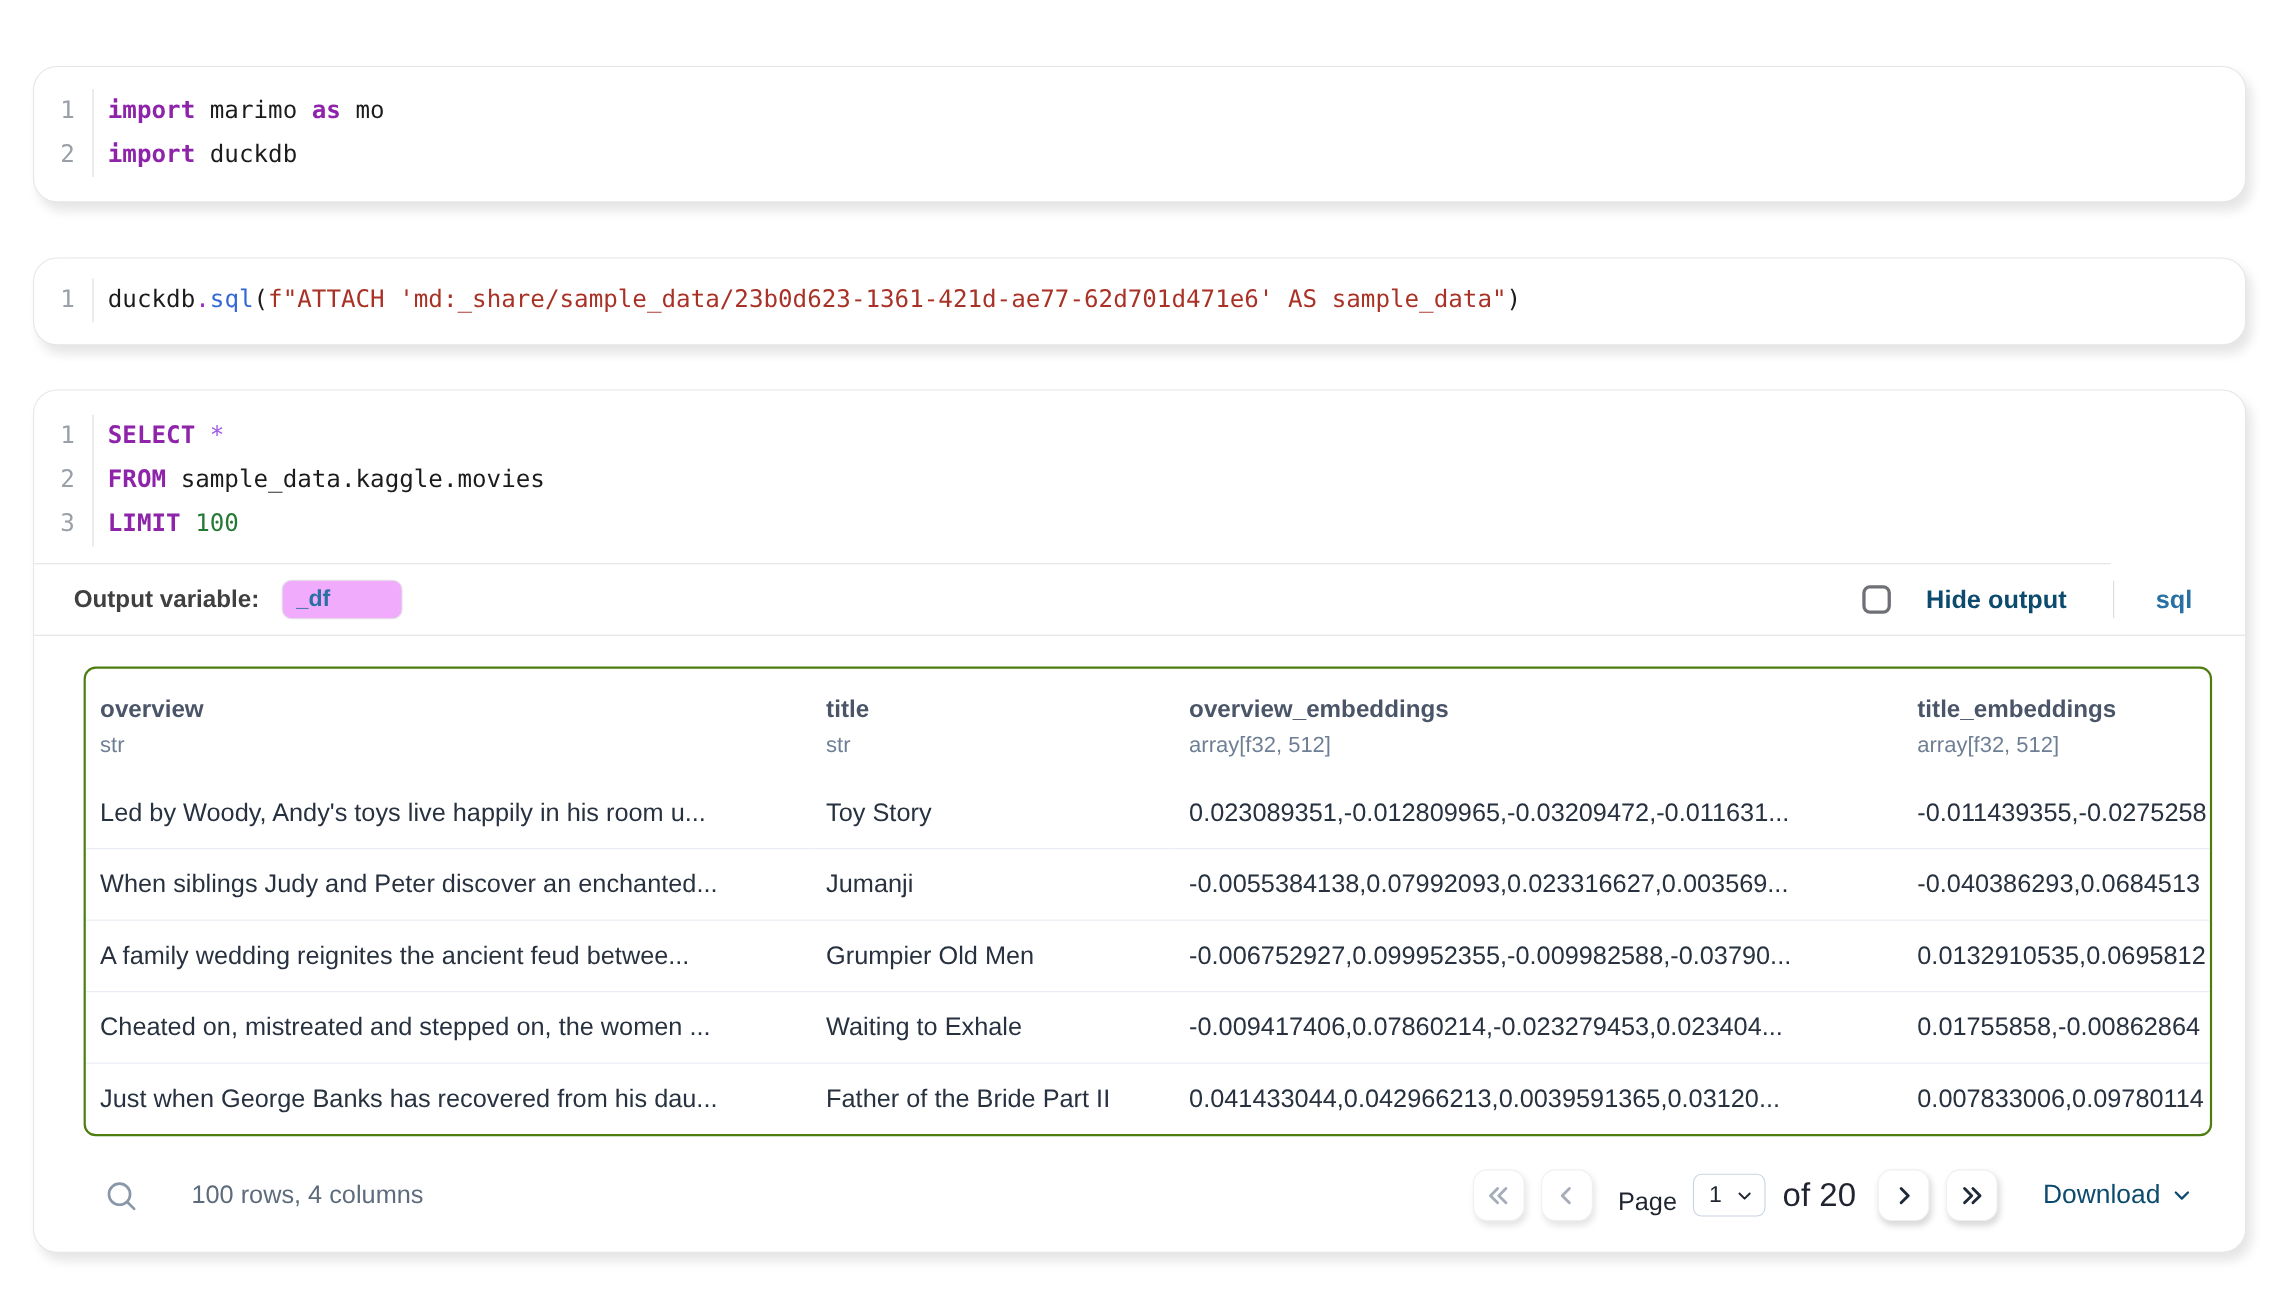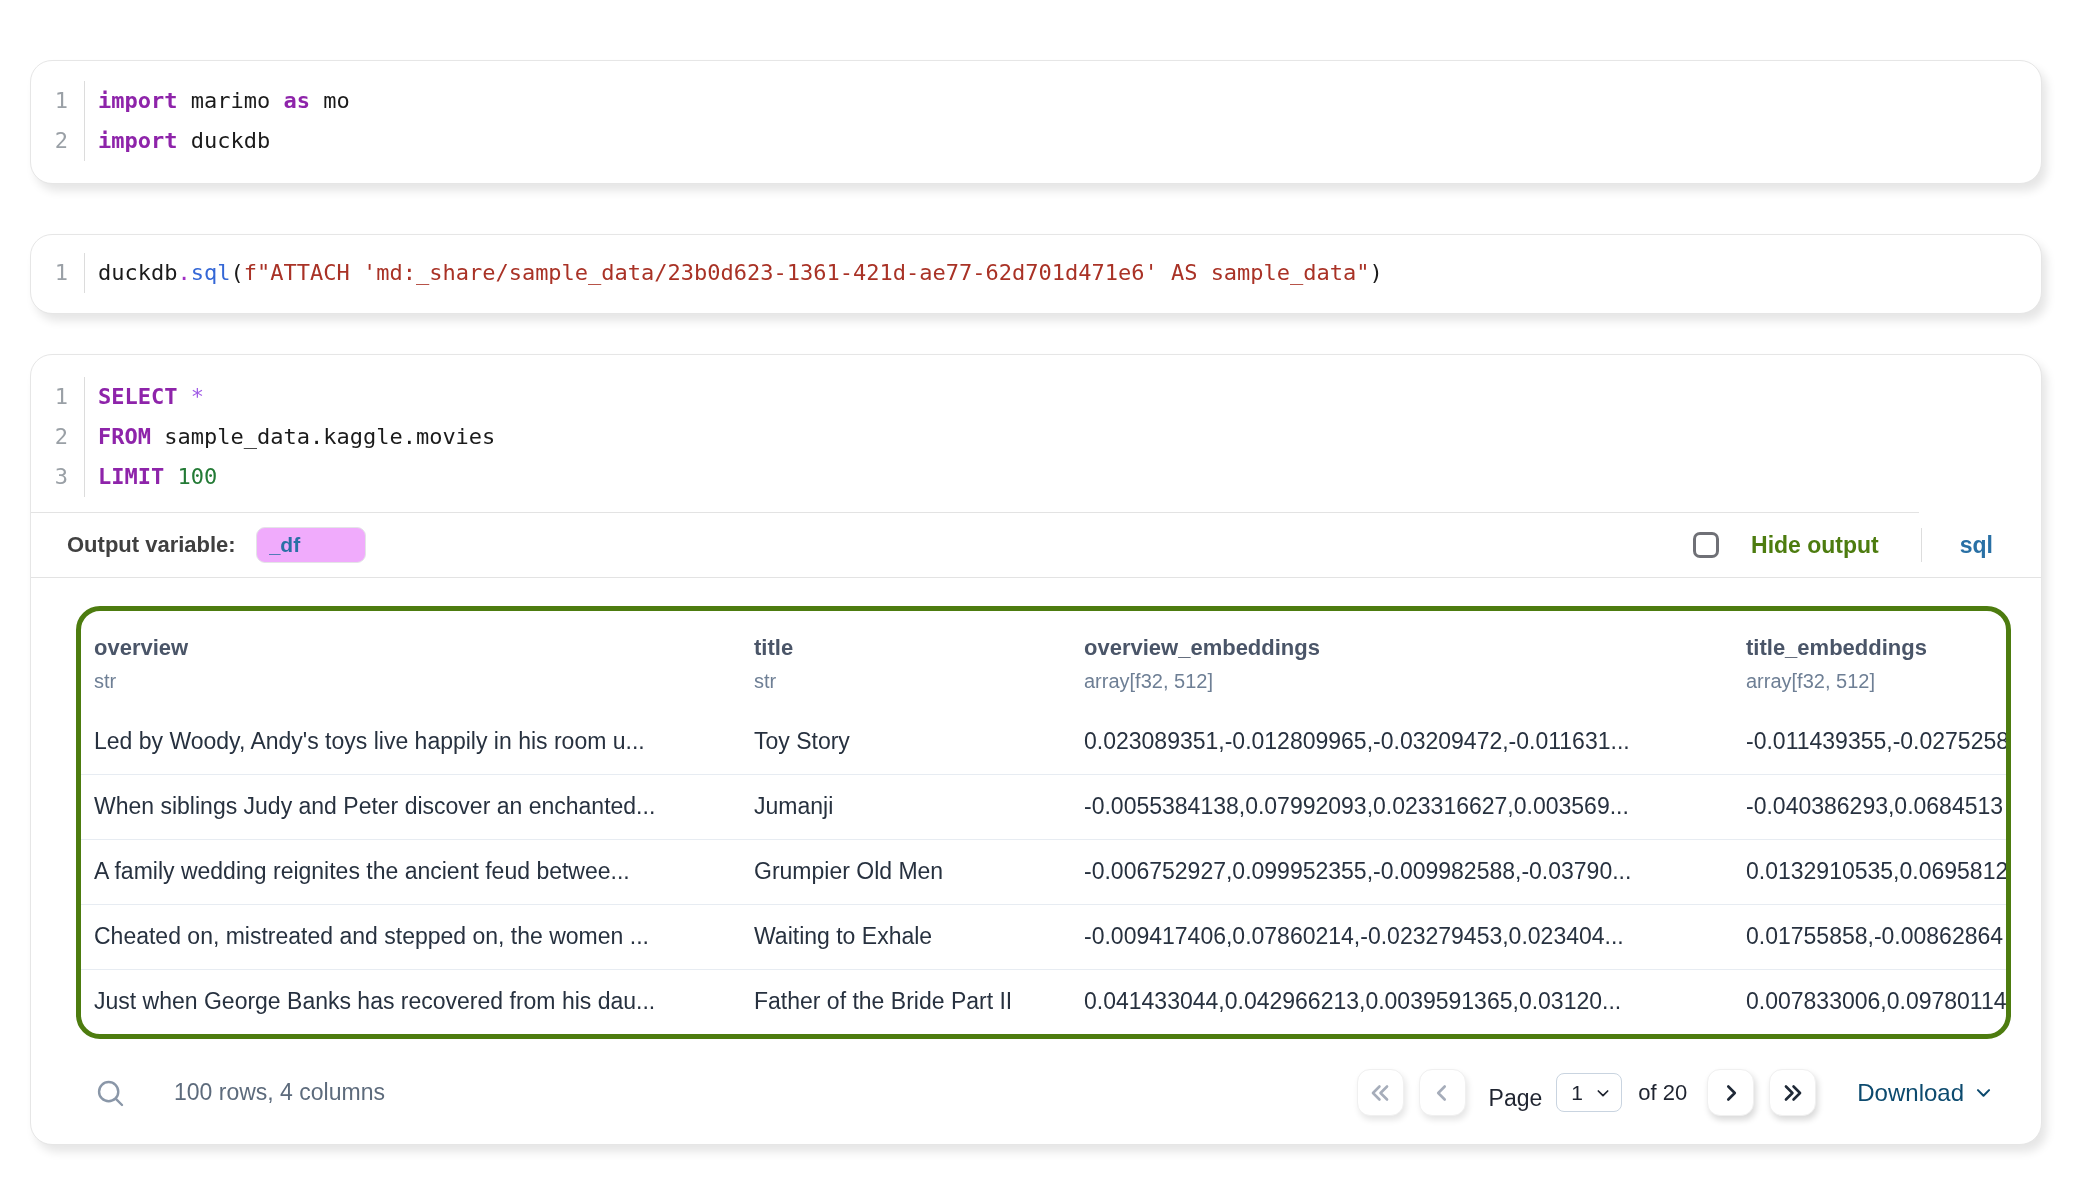--- a/index.html
+++ b/index.html
@@ -78,30 +78,30 @@
   }
   .spacer { flex: 1; }
   .checkbox {
     width: 26px; height: 26px;
     border: 3px solid #6f7076;
     border-radius: 7px;
     background: #fff;
     display: inline-block;
     cursor: pointer;
   }
-  .hide-label { margin-left: 32px; color: #4d7c0f; font-weight: bold; font-size: 23px; }
+  .hide-label { margin-left: 32px; color: #0c4a6e; font-weight: bold; font-size: 23px; }
   .vdiv { width: 1px; height: 34px; background: #dddddd; margin: 0 38px 0 42px; }
   .lang-label { color: #2970a5; font-weight: bold; font-size: 23px; margin-right: 12px; cursor: pointer; }
   .bar-divider { width: 100%; border-top: 1px solid #e3e3e3; }
 
   
   .table-card {
     margin: 28px 30px 0 45px;
-    border: 5px solid #4d7c0f;
-    border-radius: 24px;
+    border: 2px solid #4d7c0f;
+    border-radius: 11px;
     overflow: hidden;
     background: #fff;
   }
   table { width: 100%; table-layout: fixed; border-collapse: collapse; }
   .col-0 { width: 660px; } .col-1 { width: 330px; } .col-2 { width: 662px; } .col-3 { width: 283px; }
   th {
     text-align: left; vertical-align: top;
     padding: 24px 8px 16px 13px;
     cursor: pointer;
   }
@@ -145,21 +145,21 @@
     width: 66px; height: 39px;
     border: 1px solid #c9d4e0;
     border-radius: 8px;
     display: flex; align-items: center; justify-content: space-between;
     padding: 0 10px 0 14px;
     cursor: pointer; background: #fff;
     color: #1f2430;
   }
   .pg-select .pg-val { font-size: 21px; }
   .pg-select svg { width: 16px; height: 16px; }
-  .pg-of { font-size: 22px; color: #1f2430; margin: 0 20px 0 16px; }
+  .pg-of { font-size: 30px; color: #1f2430; margin: 0 20px 0 16px; }
   .download {
     display: flex; align-items: center;
     margin-left: 26px; margin-right: 18px;
     color: #0c4a6e; font-size: 24px;
     cursor: pointer;
   }
   .download svg { width: 19px; height: 19px; margin-left: 10px; }
 </style>
 </head>
 <body>

